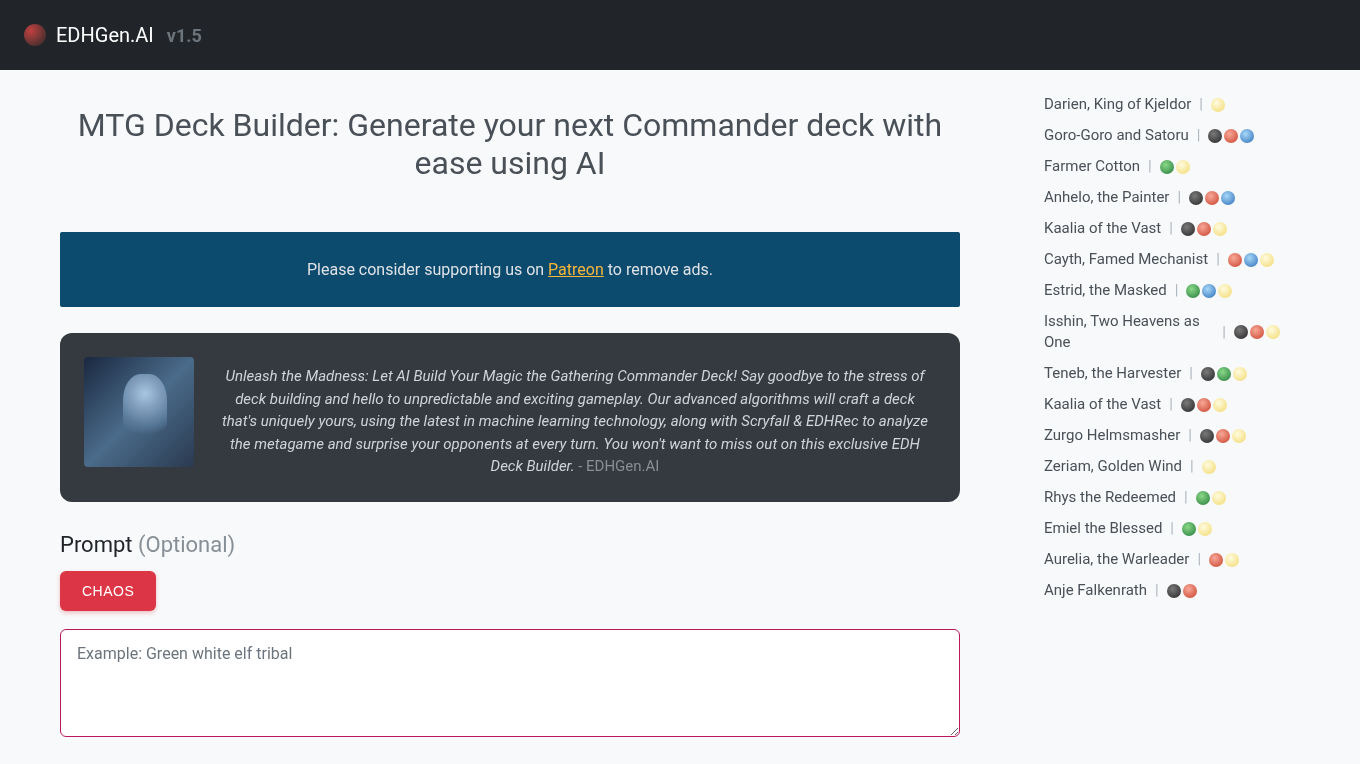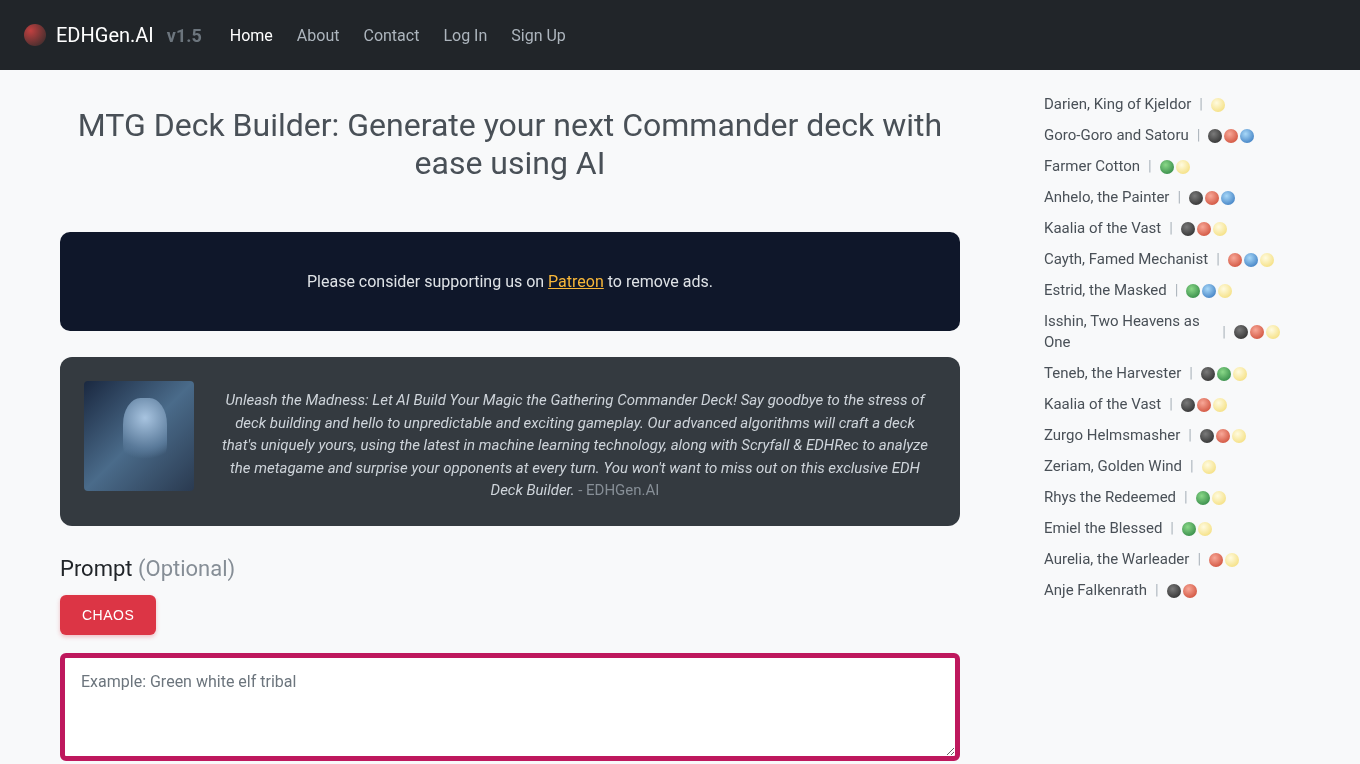--- a/index.html
+++ b/index.html
@@ -69,23 +69,23 @@
       padding-top: 24px;
     }
     .page-title {
       font-size: 32px;
       font-weight: 400;
       color: #495057;
       text-align: center;
       margin: 36px 0 50px;
     }
     .support-banner {
-      background: #0f172a;
-      border-radius: 10px;
-      padding: 40px;
+      background: #0c4a6e;
+      border-radius: 2px;
+      padding: 28px;
       text-align: center;
       color: #dee2e6;
       font-size: 16px;
       margin-bottom: 26px;
     }
     .support-banner a {
       color: #f8b739;
       text-decoration: underline;
     }
     .intro-box {
@@ -145,21 +145,21 @@
       font-weight: 400;
       letter-spacing: 0.5px;
       cursor: pointer;
       margin-bottom: 18px;
       box-shadow: 0 2px 4px rgba(220,53,69,0.3);
     }
     .prompt-textarea {
       width: 100%;
       min-height: 108px;
       padding: 14px 16px;
-      border: 5px solid #be185d;
+      border: 1px solid #be185d;
       border-radius: 6px;
       font-size: 16px;
       font-family: inherit;
       resize: vertical;
       background: #fff;
     }
     .prompt-textarea::placeholder {
       color: #6c757d;
     }
     .deck-type-label {
@@ -215,27 +215,20 @@
   </style>
 </head>
 <body>
 
 <nav class="navbar">
   <div class="navbar-brand">
     <span class="logo-icon"></span>
     <span class="brand-name">EDHGen.AI</span>
     <span class="brand-version">v1.5</span>
   </div>
-  <div class="nav-links">
-    <a class="nav-link active">Home</a>
-    <a class="nav-link">About</a>
-    <a class="nav-link">Contact</a>
-    <a class="nav-link">Log In</a>
-    <a class="nav-link">Sign Up</a>
-  </div>
 </nav>
 
 <div class="page-wrap">
   <div class="main-col">
     <h1 class="page-title">MTG Deck Builder: Generate your next Commander deck with ease using AI</h1>
 
     <div class="support-banner">
       <span>Please consider supporting us on </span><a href="#">Patreon</a><span> to remove ads.</span>
     </div>
 

